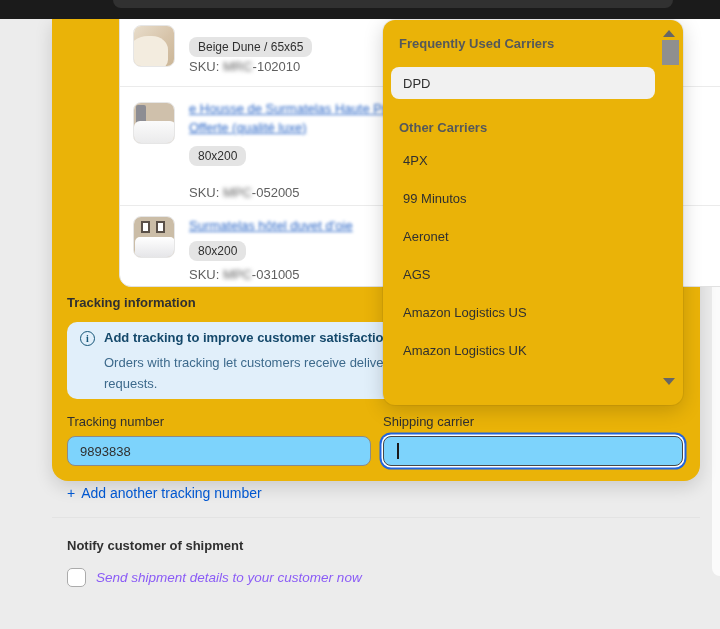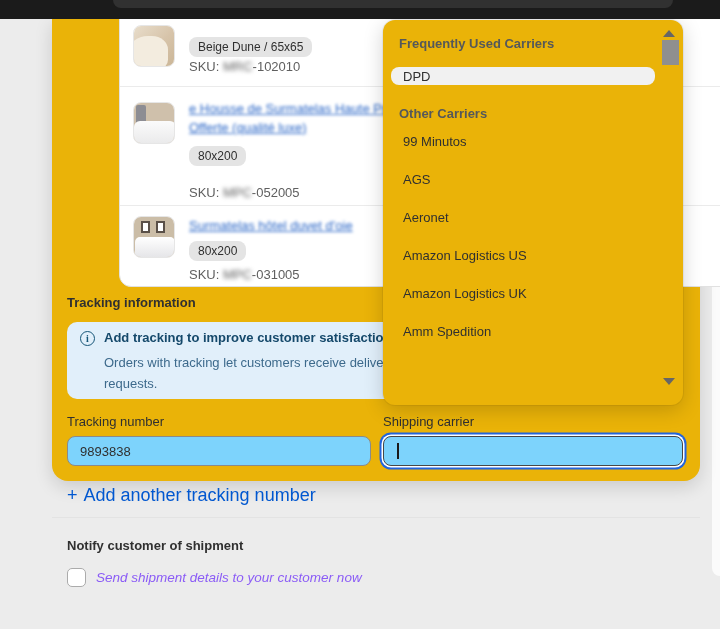--- a/index.html
+++ b/index.html
@@ -45,34 +45,34 @@
   .banner-title { position:absolute; left:37px; top:8px; width:568px; font-size:13px; font-weight:bold; color:#15496b; white-space:nowrap; overflow:hidden; }
   .banner-body { position:absolute; left:37px; top:30px; width:568px; font-size:13px; color:#3d6a8c; line-height:21px; }
   .banner-body div { white-space:nowrap; overflow:hidden; }
 
   .field-label { position:absolute; top:414px; font-size:13px; color:#303030; z-index:2; }
   .text-input { position:absolute; top:436px; height:30px; border:1px solid #8a8a8a; border-radius:8px; background:#7dd3fc;
                 font-family:"Liberation Sans",sans-serif; font-size:13px; color:#303030; padding:0 12px; z-index:2; outline:none; }
   .input-focused { border:1.4px solid #474747; box-shadow:0 0 0 1.5px #ffffff, 0 0 0 3.5px #2265dd; }
   .caret { position:absolute; left:397px; top:443px; width:1.5px; height:16px; background:#1a1a1a; z-index:3; }
 
-  .add-link { position:absolute; left:67px; top:485px; font-size:18px; color:#0057d0; cursor:pointer; z-index:2; }
+  .add-link { position:absolute; left:67px; top:485px; font-size:14px; color:#0057d0; cursor:pointer; z-index:2; }
   .add-link .plus { margin-right:6px; }
 
   .full-divider { position:absolute; left:52px; top:517px; width:648px; height:1px; background:#e3e3e3; z-index:2; }
 
   .checkbox { position:absolute; left:67px; top:568px; width:19px; height:19px; border:1.6px solid #ababab; border-radius:5px; background:#fff; z-index:2; }
   .checkbox-label { position:absolute; left:96px; top:570px; font-size:13.5px; color:#8b5cf6; z-index:2;font-style:italic; }
 
   
   .dropdown { position:absolute; left:383px; top:20px; width:300px; height:385px; background:#eab308; border-radius:12px;
               box-shadow:0 5px 20px rgba(0,0,0,.18), 0 0 0 1px rgba(0,0,0,.05); z-index:20; padding-top:16px; overflow:hidden; }
   .dd-header { margin-left:16px; font-size:13px; font-weight:bold; color:#55585a; height:16px; line-height:16px; }
   .dd-header.second { margin-top:21px; }
-  .dd-selected { margin:15px 28px 0 8px; height:18px; background:#f1f1f1; border-radius:8px;
+  .dd-selected { margin:15px 28px 0 8px; height:32px; background:#f1f1f1; border-radius:8px;
                  font-size:13px; color:#303030; display:flex; align-items:center; padding-left:12px; }
   .dd-item { height:38px; display:flex; align-items:center; padding-left:20px; font-size:13px; color:#303030; }
   .dd-item.first { margin-top:5px; }
   .dd-scroll-up { position:absolute; right:8px; top:10px; width:0; height:0;
                   border-left:6px solid transparent; border-right:6px solid transparent; border-bottom:7px solid #666; }
   .dd-thumb { position:absolute; right:4px; top:20px; width:17px; height:25px; background:#8f8f8f; }
   .dd-scroll-down { position:absolute; right:8px; bottom:20px; width:0; height:0;
                     border-left:6px solid transparent; border-right:6px solid transparent; border-top:7px solid #666; }
 
   
@@ -163,26 +163,26 @@
 <div class="full-divider"></div>
 
 <div class="section-heading" style="left:67px; top:538px; z-index:2;">Notify customer of shipment</div>
 <div class="checkbox"></div>
 <div class="checkbox-label">Send shipment details to your customer now</div>
 
 <div class="dropdown">
   <div class="dd-header">Frequently Used Carriers</div>
   <div class="dd-selected">DPD</div>
   <div class="dd-header second">Other Carriers</div>
+  <div class="dd-item first">4PX</div>
   <div class="dd-item">99 Minutos</div>
+  <div class="dd-item">Aeronet</div>
   <div class="dd-item">AGS</div>
-  <div class="dd-item">Aeronet</div>
   <div class="dd-item">Amazon Logistics US</div>
   <div class="dd-item">Amazon Logistics UK</div>
-  <div class="dd-item">Amm Spedition</div>
 
   <div class="dd-scroll-up"></div>
   <div class="dd-thumb"></div>
   <div class="dd-scroll-down"></div>
 </div>
 
 <div class="topbar">
   <div class="topbar-pill"></div>
 </div>
 

